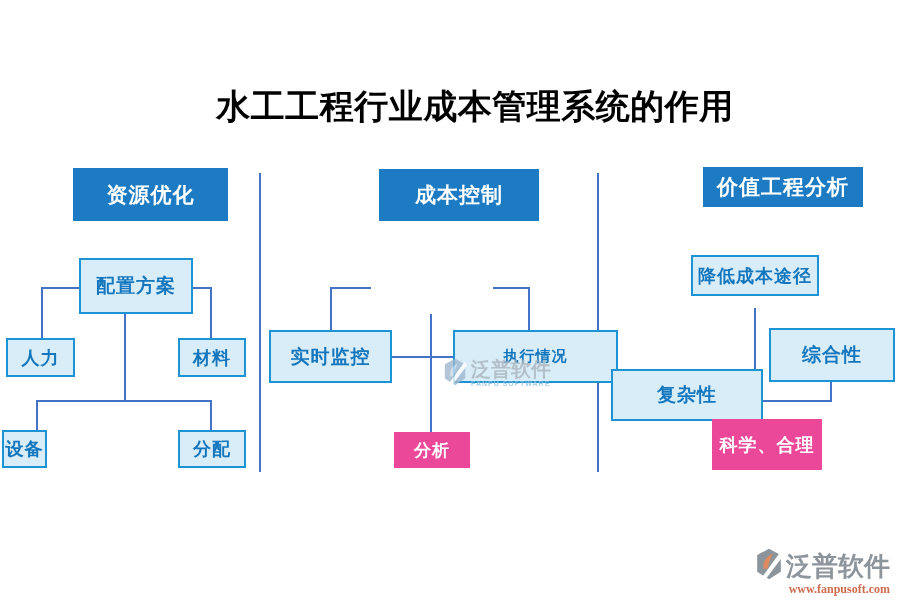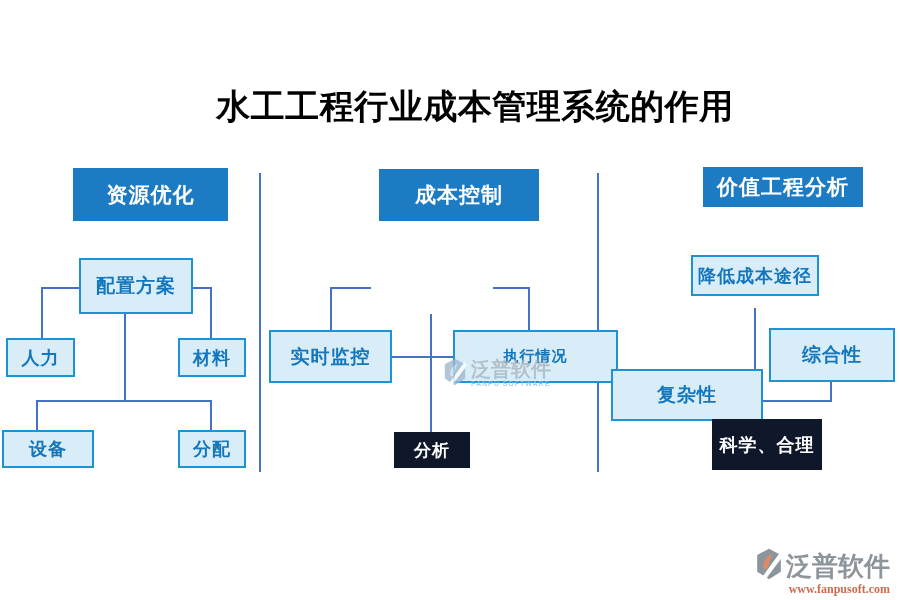--- a/index.html
+++ b/index.html
@@ -6,21 +6,21 @@
   #canvas{position:relative;width:900px;height:600px;background:#ffffff;overflow:hidden;
           font-family:"Liberation Sans",sans-serif;padding-left:36px;}
   .title{position:absolute;top:84px;left:0;width:100%;text-align:center;padding-left:14px;
          box-sizing:border-box;font-family:"Liberation Serif","DejaVu Serif",serif;
          font-weight:bold;font-size:34px;color:#000;letter-spacing:0.5px;}
   .hdr{position:absolute;background:#1c7bc2;color:#ffffff;font-weight:bold;font-size:21px;
        display:flex;align-items:center;justify-content:center;letter-spacing:1px;margin-left:23px;}
   .node{position:absolute;background:#d9edf8;border:2px solid #1b93d4;color:#1477be;
         font-weight:bold;display:flex;align-items:center;justify-content:center;
         box-sizing:border-box;letter-spacing:1px;}
-  .solid{position:absolute;background:#0f172a;color:#ffffff;font-weight:bold;
+  .solid{position:absolute;background:#ec4899;color:#ffffff;font-weight:bold;
          display:flex;align-items:center;justify-content:center;letter-spacing:1px;}
   .hl{position:absolute;height:2px;background:#4472c4;}
   .vl{position:absolute;width:2px;background:#4472c4;}
   .sep{position:absolute;width:2px;background:#4472c4;}
   .wm-center{position:absolute;left:443px;top:358px;display:flex;align-items:flex-start;
              opacity:0.8;pointer-events:none;}
   .wm-center .wm-text{margin-left:4px;}
   .wm-center .wm-brand{font-size:20px;font-weight:bold;color:#aab6be;line-height:22px;}
   .wm-center .wm-sub{font-size:7px;font-weight:bold;color:#8fc0e0;letter-spacing:1px;}
   .wm-footer{position:absolute;left:754px;top:548px;}
@@ -47,21 +47,21 @@
   <div class="vl" style="left:41px;top:287px;height:51px;"></div>
   <div class="vl" style="left:210px;top:287px;height:51px;"></div>
   <div class="vl" style="left:124px;top:314px;height:87px;"></div>
   <div class="hl" style="left:36px;top:400px;width:176px;"></div>
   <div class="vl" style="left:36px;top:400px;height:30px;"></div>
   <div class="vl" style="left:210px;top:400px;height:30px;"></div>
 
   <div class="node" style="left:79px;top:258px;width:114px;height:56px;font-size:19px;text-align:center;">配置方案</div>
   <div class="node" style="left:6px;top:338px;width:69px;height:39px;font-size:18px;">人力</div>
   <div class="node" style="left:178px;top:338px;width:68px;height:39px;font-size:18px;">材料</div>
-  <div class="node" style="left:2px;top:430px;width:92px;height:38px;font-size:18px;">设备</div>
+  <div class="node" style="left:2px;top:430px;width:45px;height:38px;font-size:18px;">设备</div>
   <div class="node" style="left:178px;top:430px;width:68px;height:38px;font-size:18px;">分配</div>
 
   <div class="hdr" style="left:356px;top:169px;width:160px;height:52px;">成本控制</div>
 
   <div class="hl" style="left:330px;top:287px;width:41px;"></div>
   <div class="hl" style="left:493px;top:287px;width:37px;"></div>
   <div class="vl" style="left:330px;top:287px;height:43px;"></div>
   <div class="vl" style="left:528px;top:287px;height:43px;"></div>
   <div class="vl" style="left:430px;top:314px;height:118px;"></div>
   <div class="hl" style="left:392px;top:356px;width:61px;"></div>

